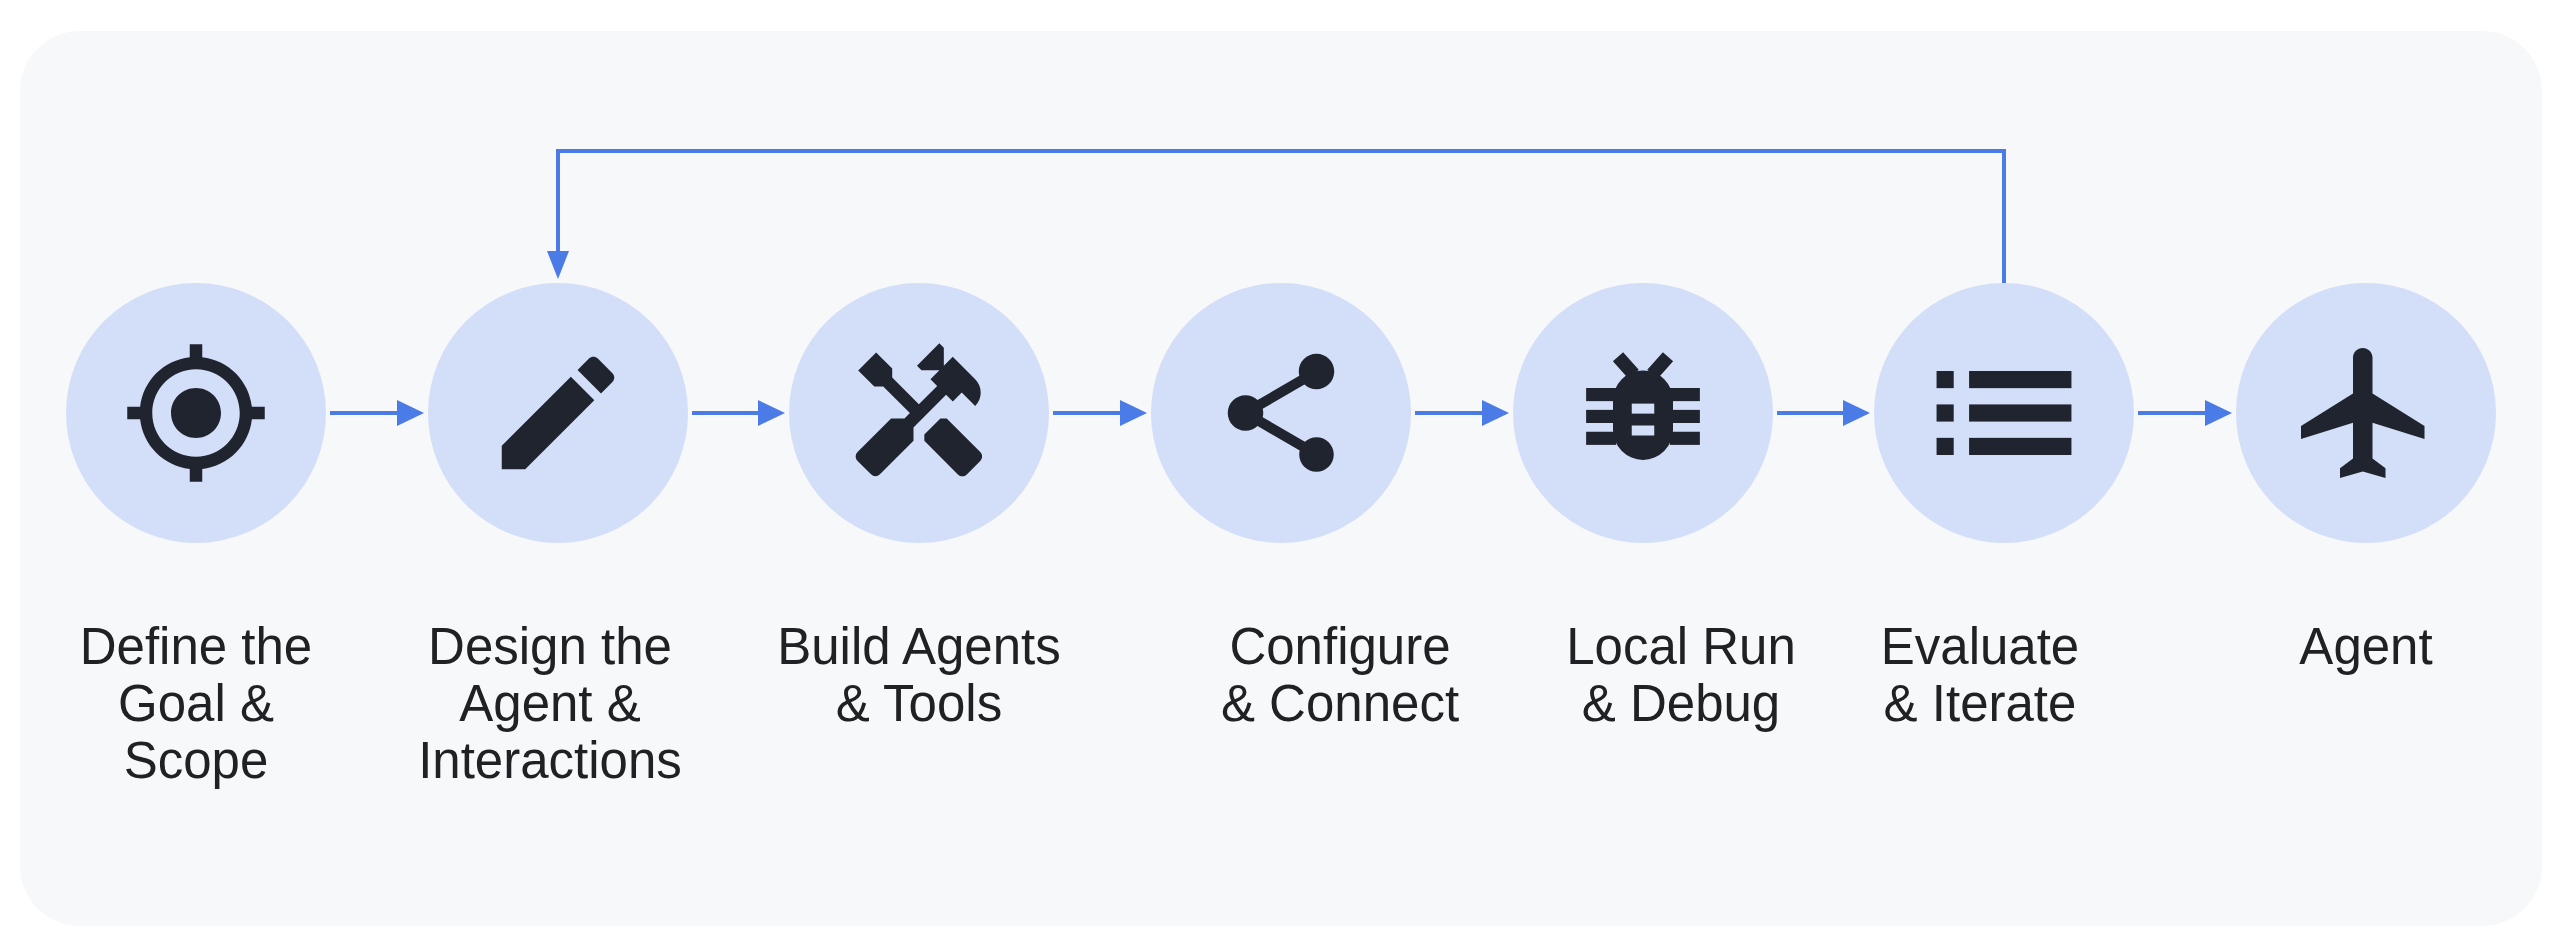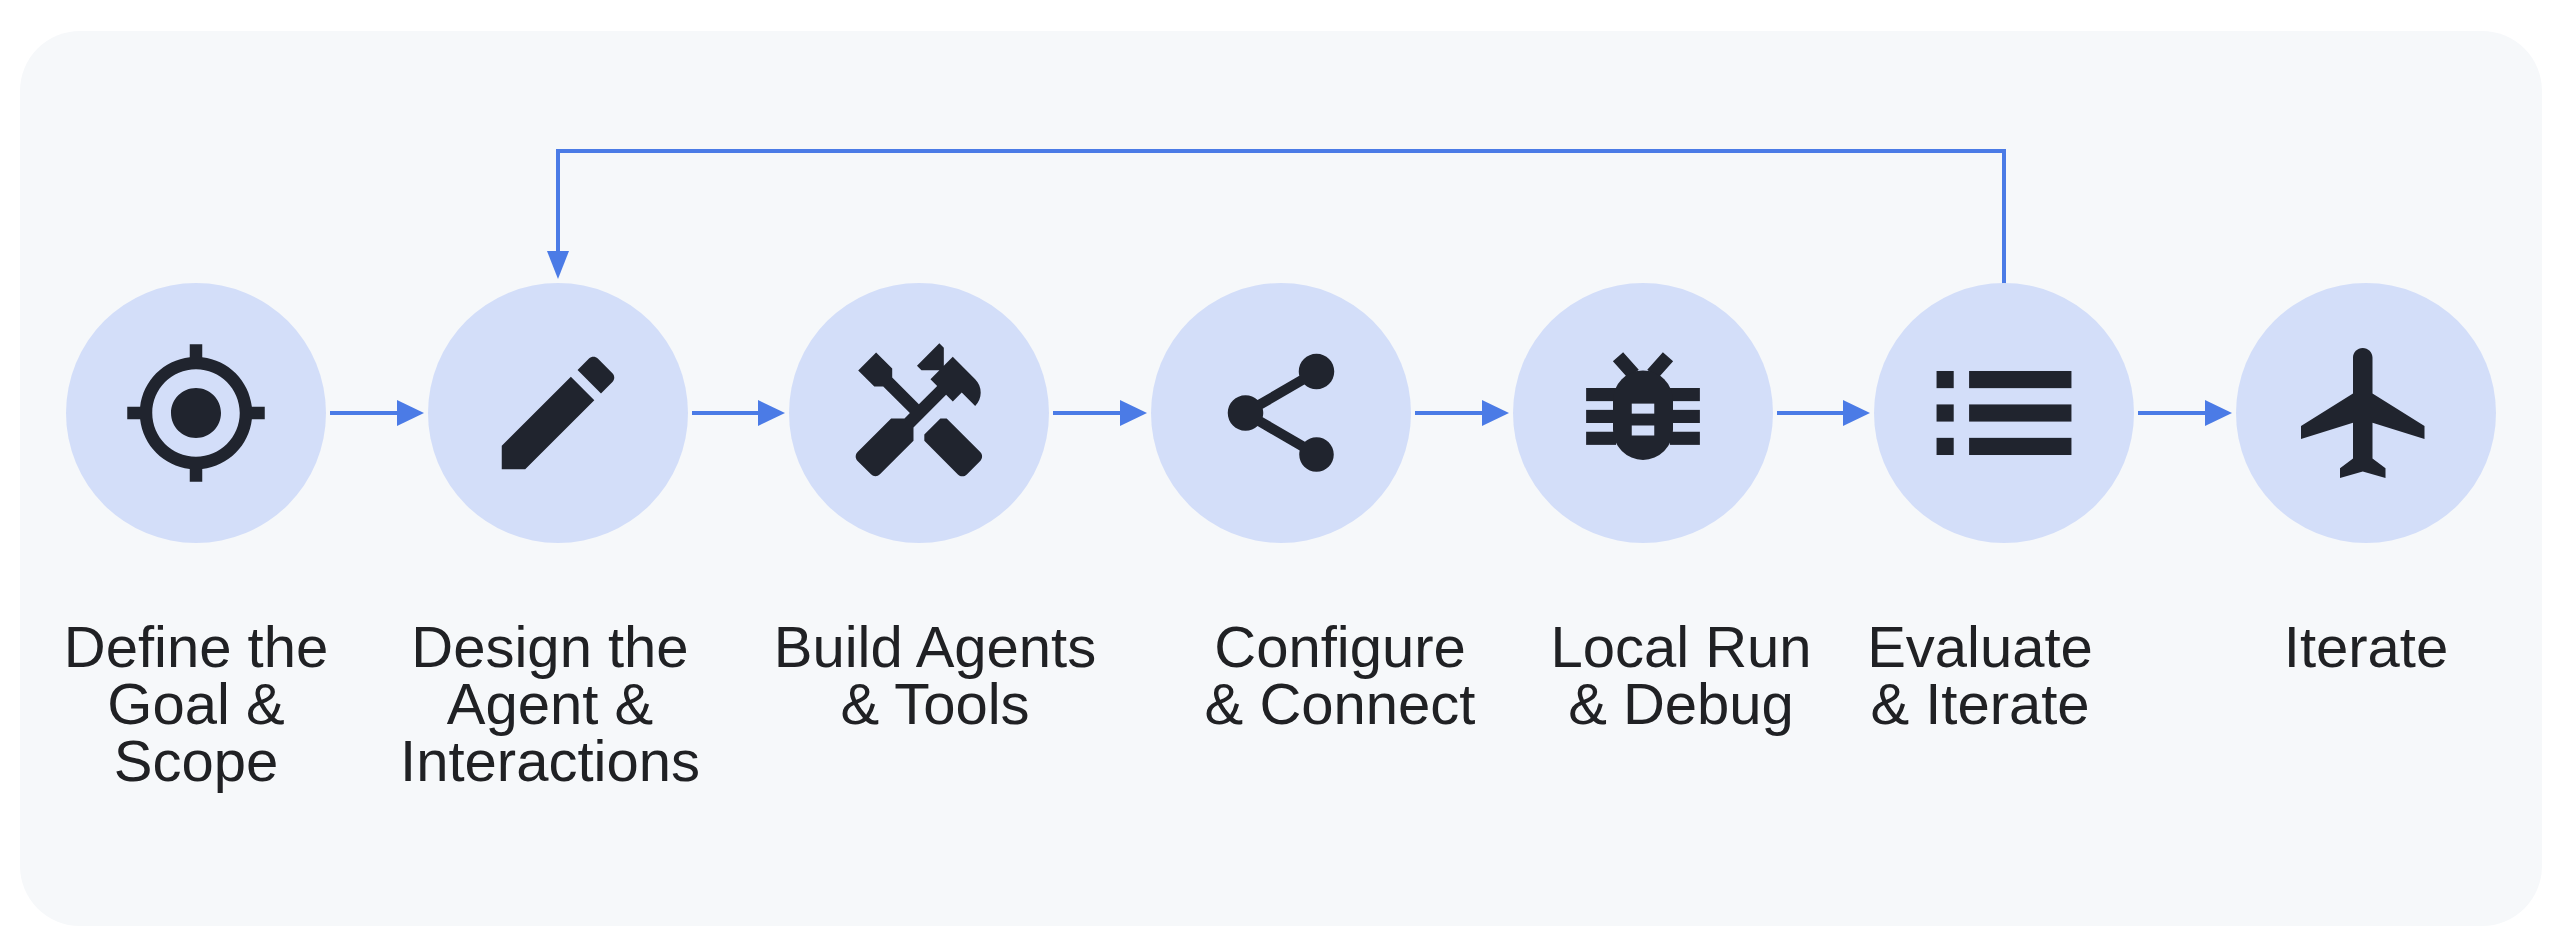--- a/index.html
+++ b/index.html
@@ -30,21 +30,21 @@
     position:absolute;top:283px;width:260px;height:260px;border-radius:50%;
     background:var(--node-fill);
     display:flex;align-items:center;justify-content:center;
   }
   .icon-svg{fill:var(--icon);display:block;}
   .bug-antenna{stroke:var(--icon);stroke-width:2.2;fill:none;}
   .bug-cutout{fill:var(--node-fill);}
   .step-label{
     position:absolute;top:618px;width:340px;
     text-align:center;white-space:pre-line;
-    font-size:58px;line-height:57px;font-weight:400;
+    font-size:51px;line-height:57px;font-weight:400;
     color:var(--label-text);
   }
 </style>
 </head>
 <body>
 
 <div class="card"></div>
 
 <svg class="connectors" viewBox="0 0 2566 952" xmlns="http://www.w3.org/2000/svg">
 
@@ -129,21 +129,21 @@
     <path d="M21 16v-2l-8-5V3.5c0-.83-.67-1.5-1.5-1.5S10 2.67 10 3.5V9l-8 5v2l8-2.5V19l-2 1.5V22l3.5-1 3.5 1v-1.5L13 19v-5.5l8 2.5z"></path>
   </svg>
 </div>
 
 <div class="step-label" style="left:26px">Define the
 Goal &amp;
 Scope</div>
 <div class="step-label" style="left:380px">Design the
 Agent &amp;
 Interactions</div>
-<div class="step-label" style="left:765px">Build Agents
+<div class="step-label" style="left:749px">Build Agents
 &amp; Tools</div>
 <div class="step-label" style="left:1170px">Configure
 &amp; Connect</div>
 <div class="step-label" style="left:1511px">Local Run
 &amp; Debug</div>
 <div class="step-label" style="left:1810px">Evaluate
 &amp; Iterate</div>
-<div class="step-label" style="left:2196px">Iterate</div>
+<div class="step-label" style="left:2196px">Agent</div>
 
 </body></html>

